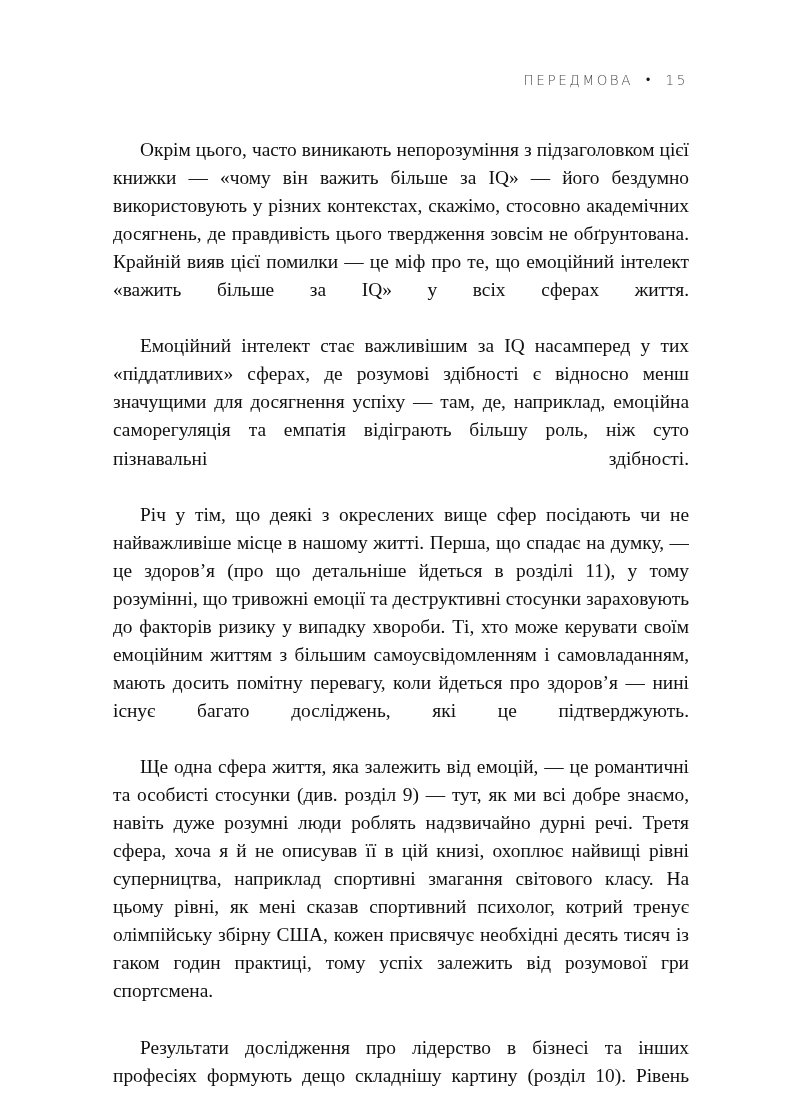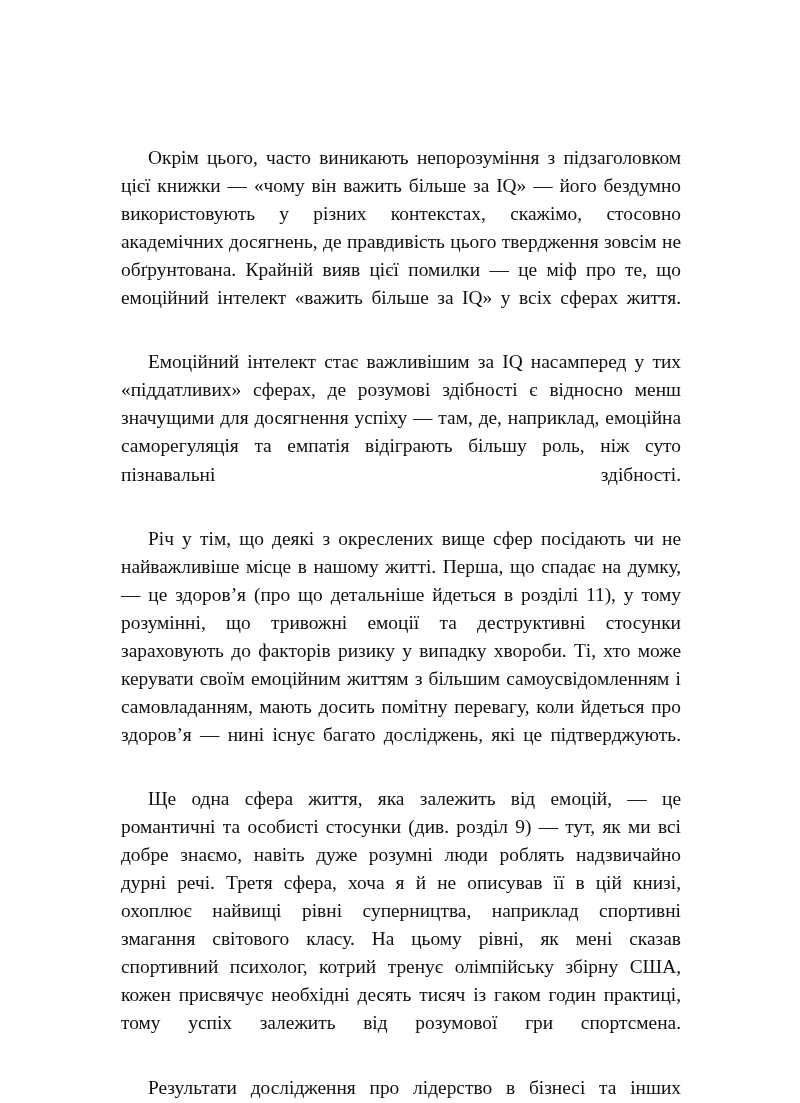--- a/index.html
+++ b/index.html
@@ -46,37 +46,40 @@
     font-family: "Liberation Serif", "DejaVu Serif", serif;
     font-size: 19.4px;
     line-height: 28.05px;
     color: #101010;
     text-align: justify;
     text-justify: inter-word;
     -webkit-hyphens: none;
     hyphens: none;
   }
   .body-text p {
-    margin: 8px;
+    margin: 0;
     text-indent: 27px;
     text-align: justify;
     font-family: Liberation Serif, serif;
   }
   
   .body-text p:after {
     content: "";
     display: inline-block;
     width: 100%;
   }
 </style>
 </head>
 <body>
 
 <div class="page">
 
+  <div class="running-head">
+    <span>ПЕРЕДМОВА</span><span class="rh-bullet">&nbsp;&nbsp;•&nbsp;&nbsp;</span><span class="rh-num">15</span>
+  </div>
 
   <div class="body-text">
     <p>Окрім цього, часто виникають непорозуміння з підзаголовком цієї книжки — «чому він важить більше за IQ» — його бездумно використовують у різних контекстах, скажімо, стосовно академічних досягнень, де правдивість цього твердження зовсім не обґрунтована. Крайній вияв цієї помилки — це міф про те, що емоційний інтелект «важить більше за IQ» у всіх сферах життя.</p>
     <p>Емоційний інтелект стає важливішим за IQ насамперед у тих «піддатливих» сферах, де розумові здібності є відносно менш значущими для досягнення успіху — там, де, наприклад, емоційна саморегуляція та емпатія відіграють більшу роль, ніж суто пізнавальні здібності.</p>
     <p>Річ у тім, що деякі з окреслених вище сфер посідають чи не найважливіше місце в нашому житті. Перша, що спадає на думку, — це здоров’я (про що детальніше йдеться в розділі 11), у тому розумінні, що тривожні емоції та деструктивні стосунки зараховують до факторів ризику у випадку хвороби. Ті, хто може керувати своїм емоційним життям з більшим самоусвідомленням і самовладанням, мають досить помітну перевагу, коли йдеться про здоров’я — нині існує багато досліджень, які це підтверджують.</p>
     <p>Ще одна сфера життя, яка залежить від емоцій, — це романтичні та особисті стосунки (див. розділ 9) — тут, як ми всі добре знаємо, навіть дуже розумні люди роблять надзвичайно дурні речі. Третя сфера, хоча я й не описував її в цій книзі, охоплює найвищі рівні суперництва, наприклад спортивні змагання світового класу. На цьому рівні, як мені сказав спортивний психолог, котрий тренує олімпійську збірну США, кожен присвячує необхідні десять тисяч із гаком годин практиці, тому успіх залежить від розумової гри спортсмена.</p>
     <p>Результати дослідження про лідерство в бізнесі та інших професіях формують дещо складнішу картину (розділ 10). Рівень</p>
   </div>
 
 </div>

